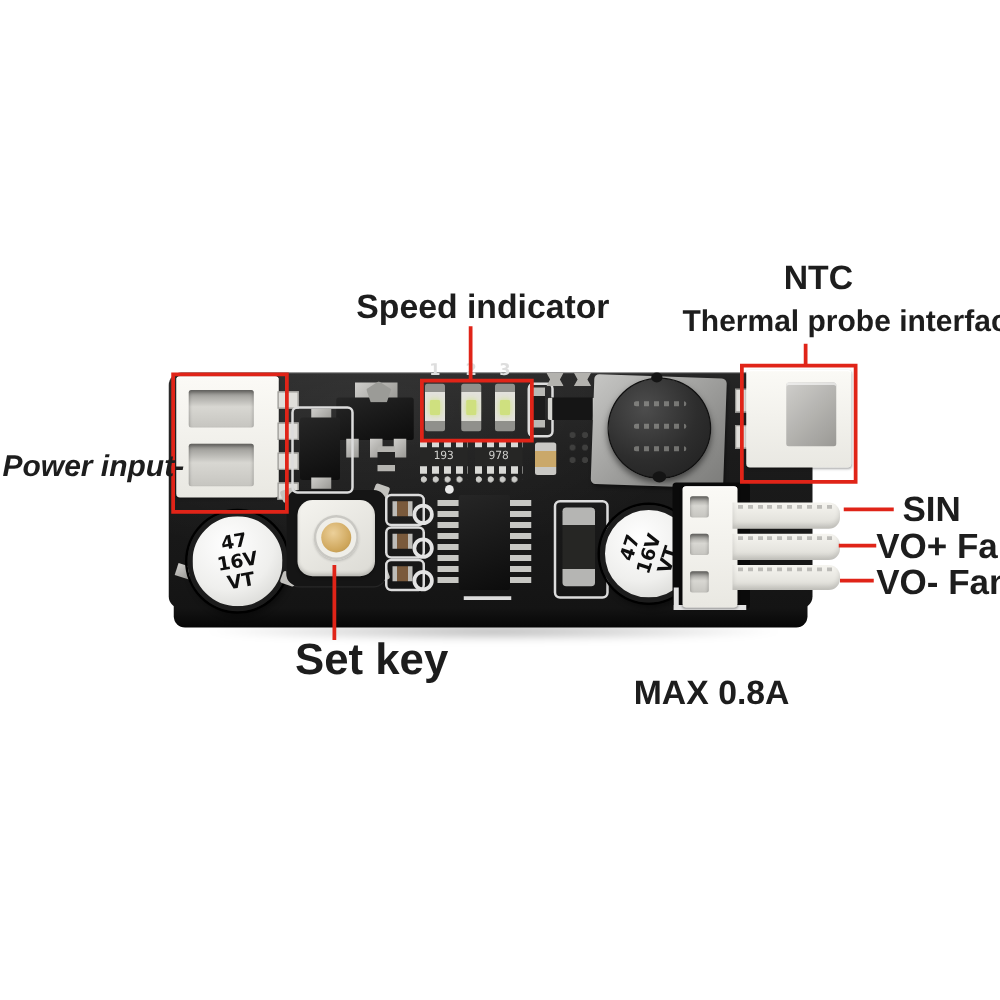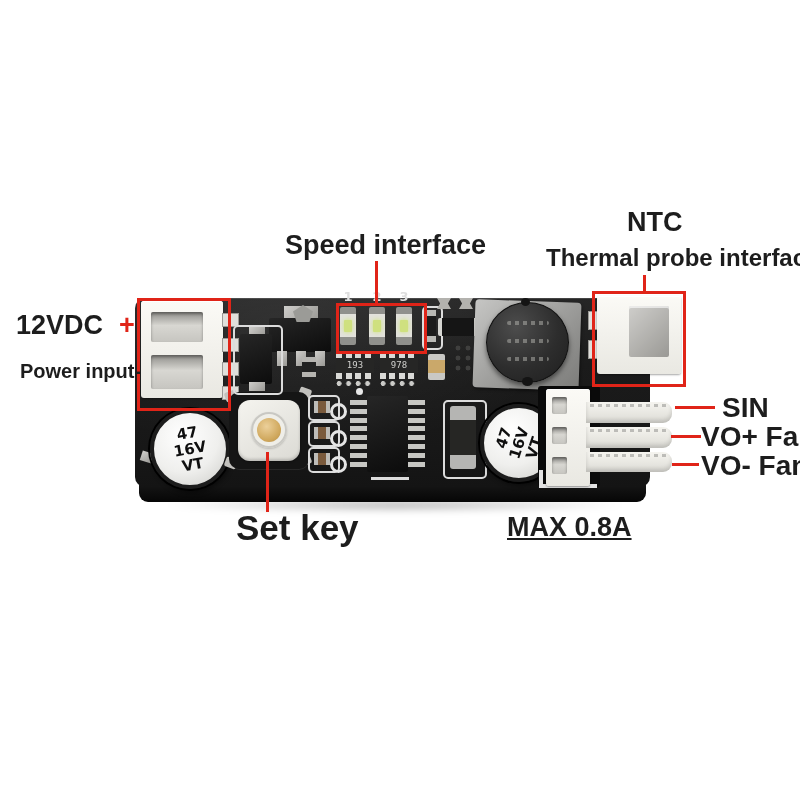--- a/index.html
+++ b/index.html
@@ -243,26 +243,23 @@
   <div class="rbox" style="left:336px;top:303px;width:85px;height:45px;"></div>
   <div class="rbox" style="left:592px;top:291px;width:88px;height:90px;"></div>
 
   <div class="rline" style="left:375px;top:261px;width:3px;height:43px;"></div>
   <div class="rline" style="left:643px;top:275px;width:3px;height:17px;"></div>
   <div class="rline" style="left:266px;top:452px;width:3px;height:60px;"></div>
   <div class="rline" style="left:675px;top:406px;width:40px;height:3px;"></div>
   <div class="rline" style="left:671px;top:435px;width:30px;height:3px;"></div>
   <div class="rline" style="left:672px;top:463px;width:27px;height:3px;"></div>
 
-  <div class="ann" style="left:285px;top:230px;font-size:27px;">Speed interface</div>
+  <div class="ann" style="left:285px;top:230px;font-size:27px;">Speed indicator</div>
   <div class="ann" style="left:627px;top:207px;font-size:27px;">NTC</div>
   <div class="ann" style="left:546px;top:244px;font-size:24px;">Thermal probe interface</div>
-  <div class="ann" style="left:16px;top:310px;font-size:27px;">
-    <span>12VDC</span><span class="plus">+</span>
-  </div>
-  <div class="ann" style="left:20px;top:360px;font-size:20px;">Power input-</div>
+  <div class="ann" style="left:2px;top:360px;font-size:24px;font-style:italic;">Power input-</div>
   <div class="ann" style="left:722px;top:392px;font-size:28px;">SIN</div>
   <div class="ann" style="left:701px;top:421px;font-size:28px;">VO+ Fan</div>
   <div class="ann" style="left:701px;top:450px;font-size:28px;">VO- Fan</div>
   <div class="ann" style="left:236px;top:508px;font-size:35px;">Set key</div>
-  <div class="ann" style="left:507px;top:512px;font-size:27px;text-decoration:underline;">MAX 0.8A</div>
+  <div class="ann" style="left:507px;top:539px;font-size:27px;">MAX 0.8A</div>
 
 </div>
 
 </body></html>

